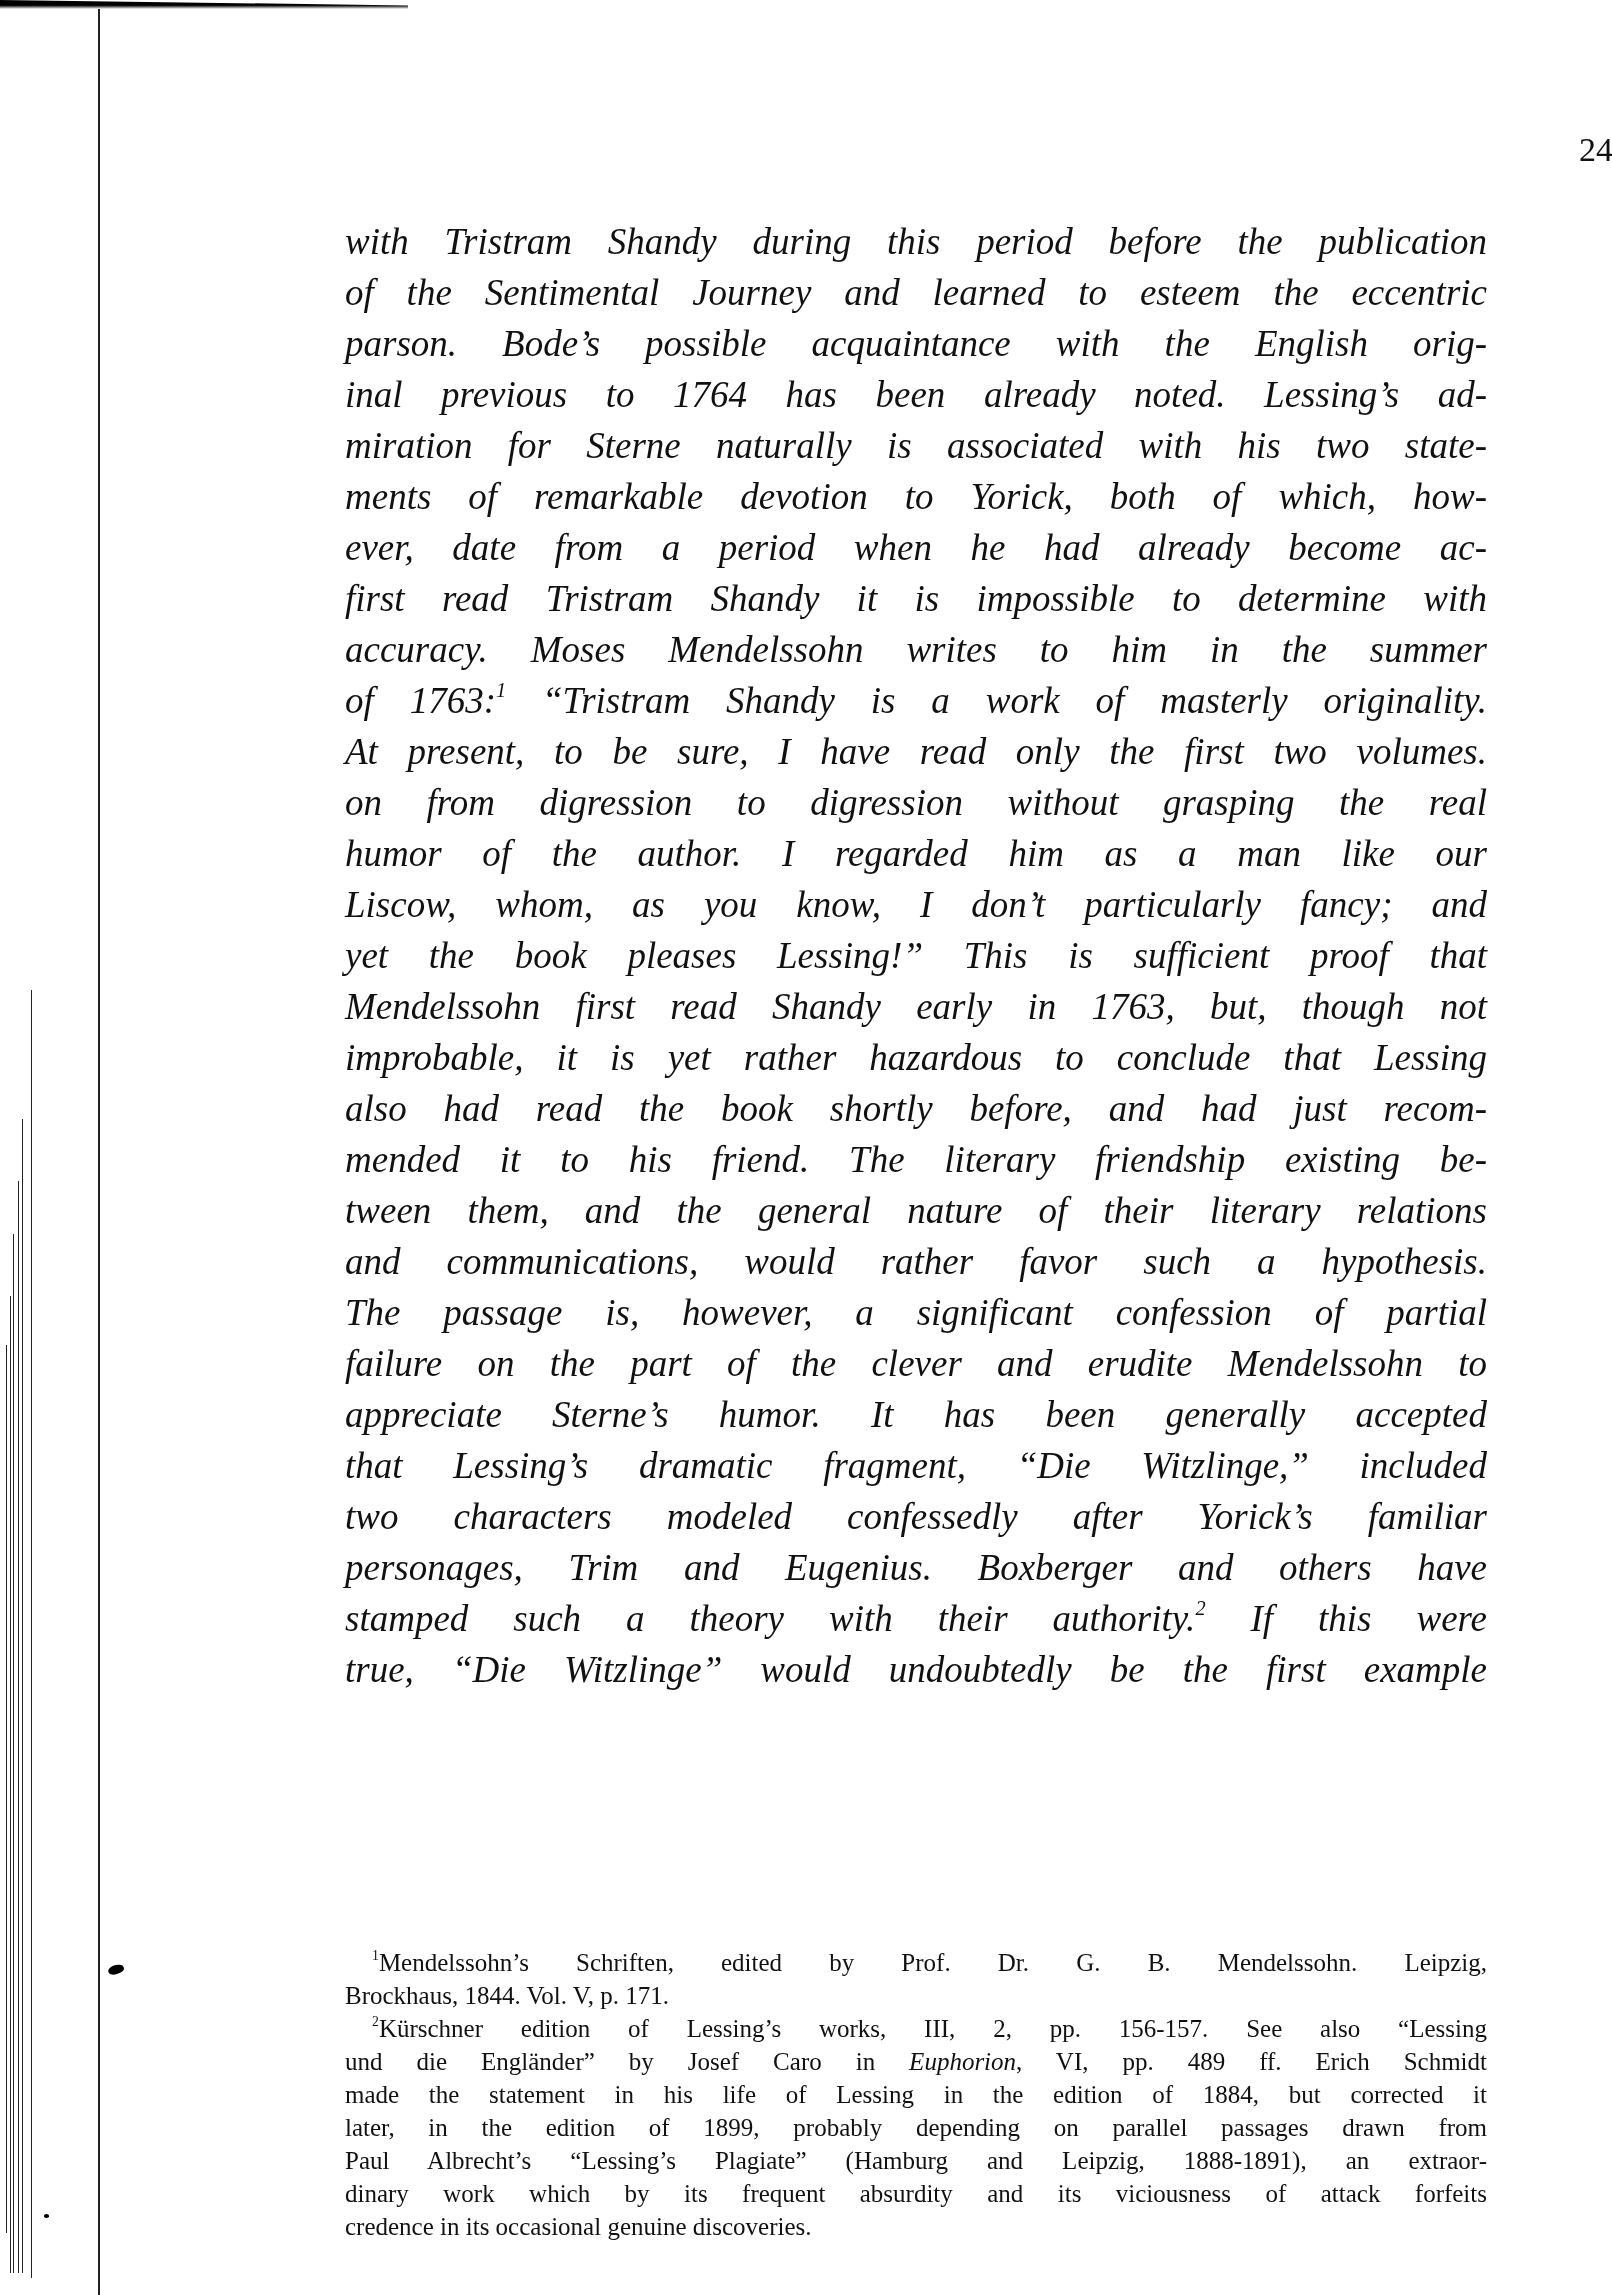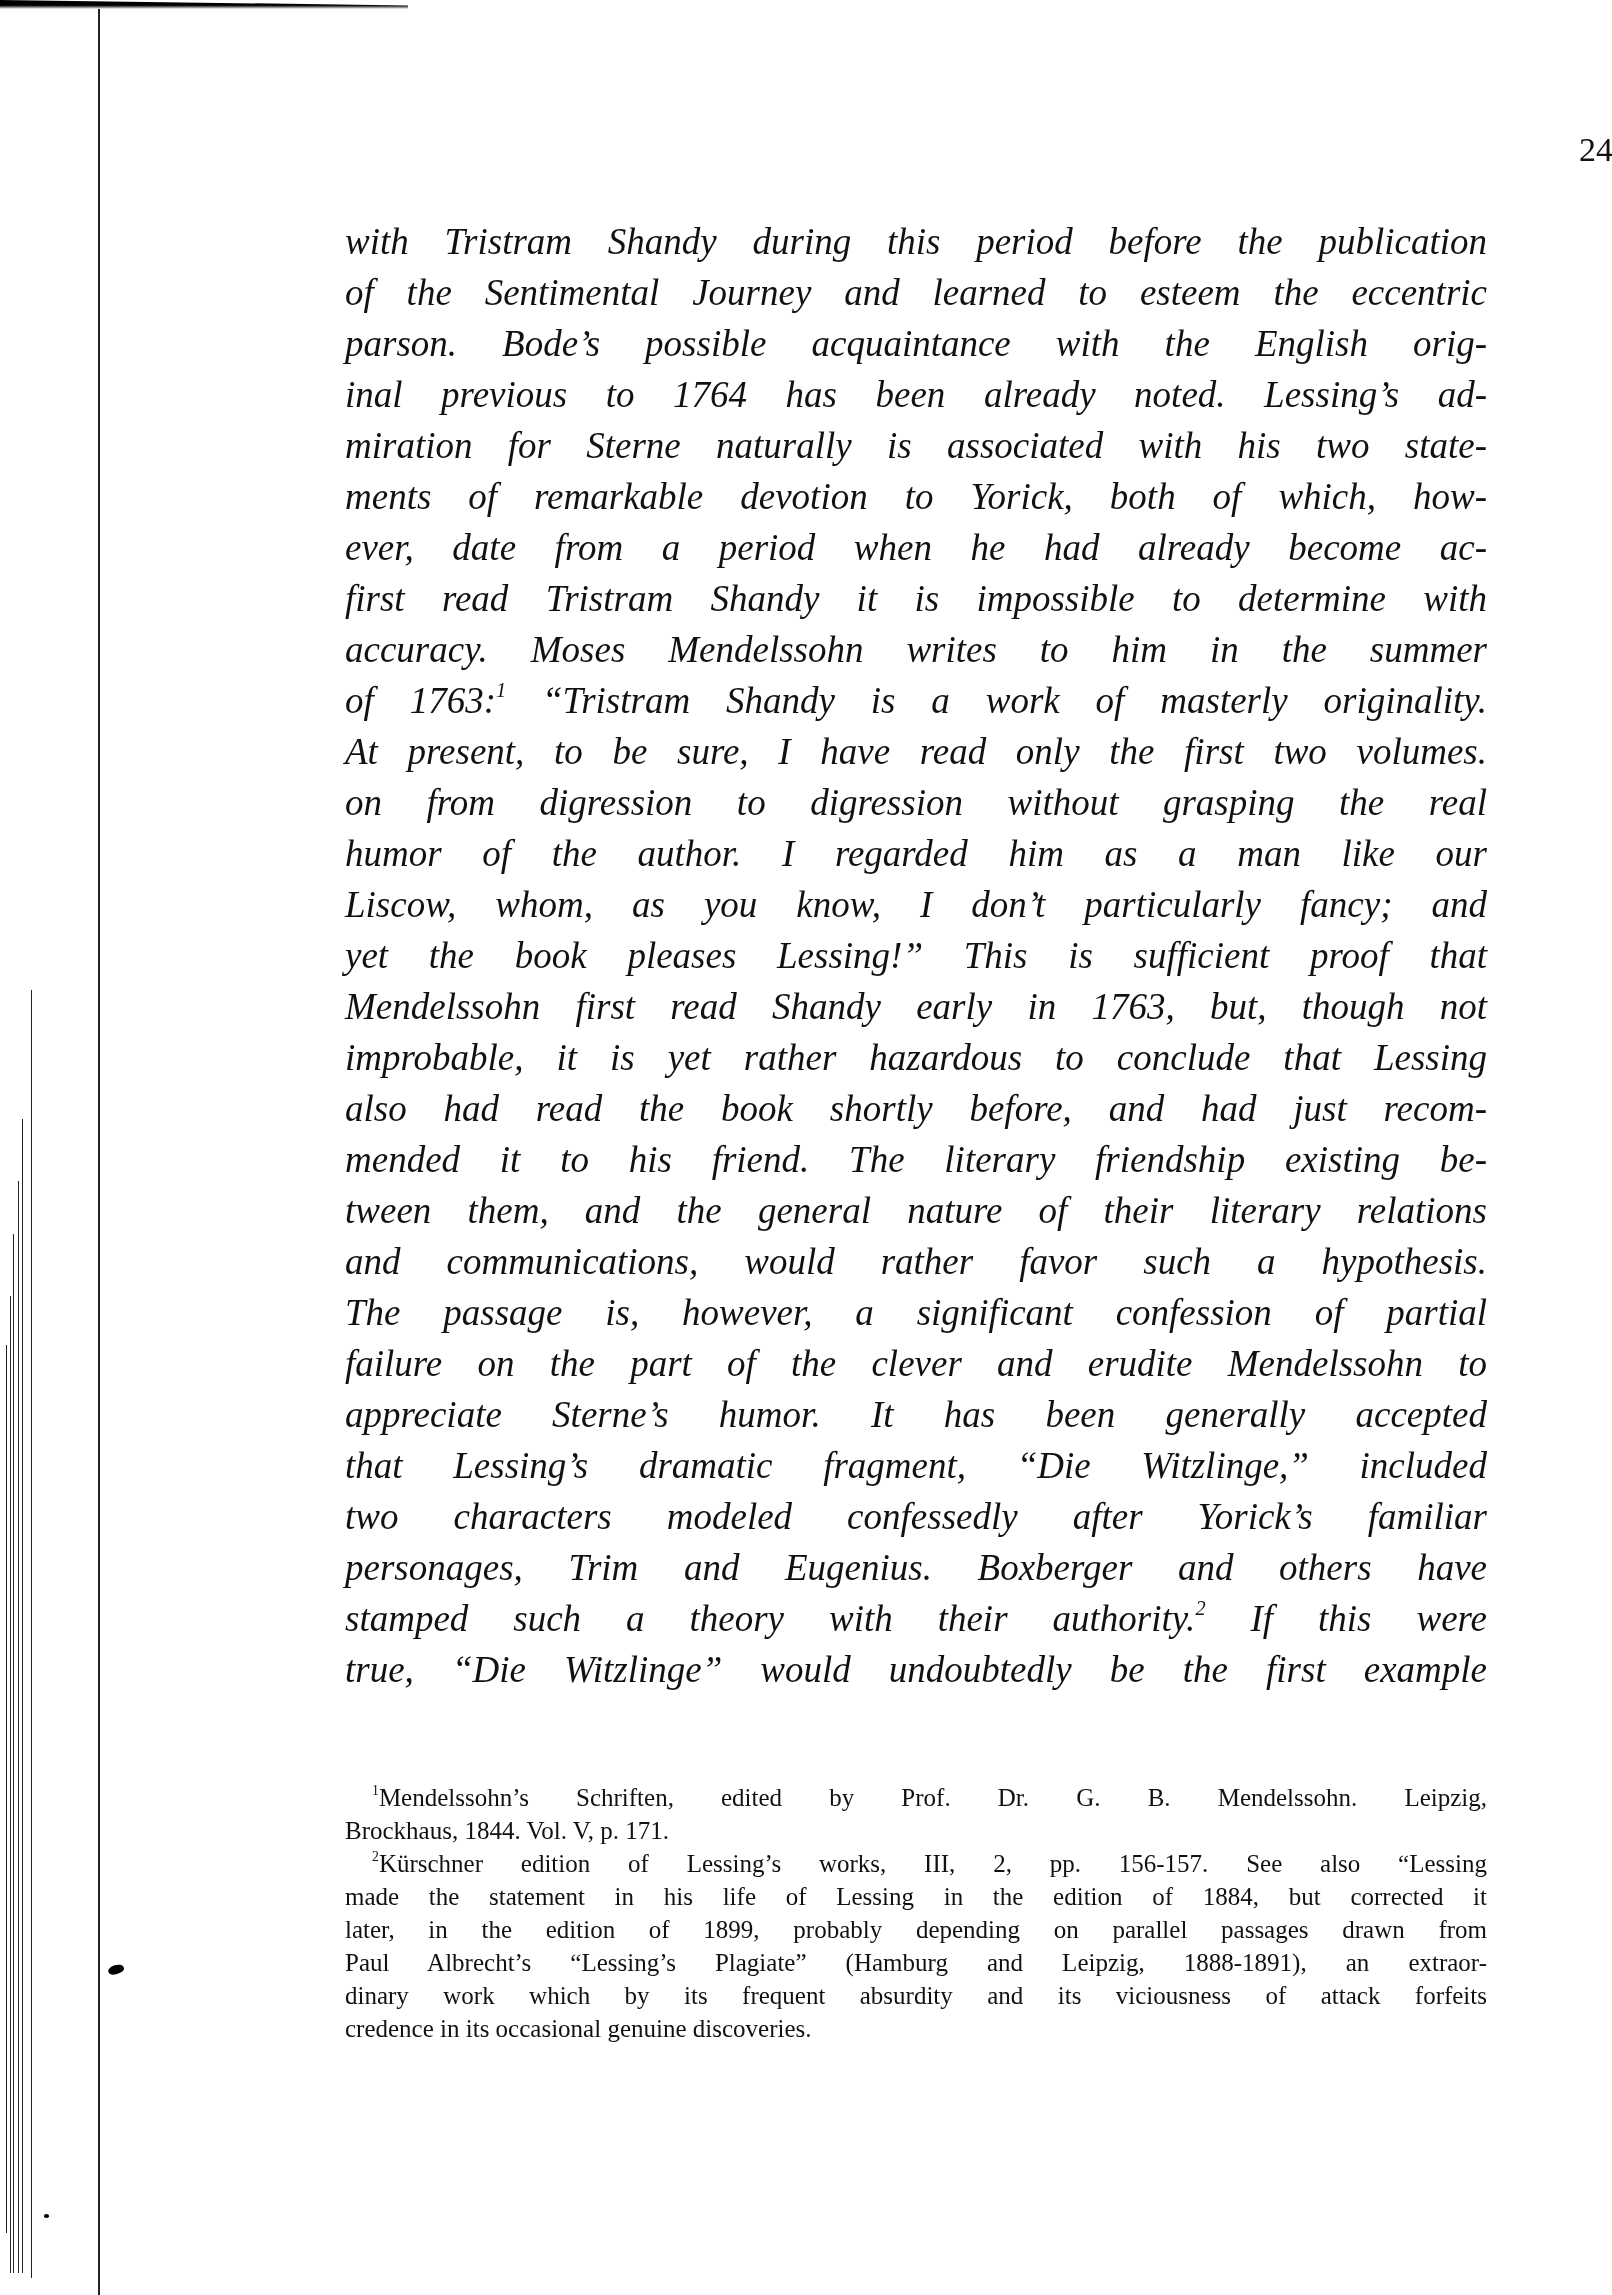--- a/index.html
+++ b/index.html
@@ -10,21 +10,21 @@
               clip-path: polygon(0 0, 100% 60%, 100% 100%, 0 100%); }
   .edge-line { position: absolute; width: 1.8px; background: #222; }
   .page-number { position: absolute; top: 131px; left: 0; width: 100%;
                  box-sizing: border-box;
                  text-align: right; font-size: 34px; }
   .body-text { position: absolute; left: 345px; top: 216px; width: 1142px;
                font-size: 37px; line-height: 51px; font-style: italic; }
   .body-text .line { display: block; text-align: justify; text-align-last: justify;
                      white-space: nowrap; height: 51px; }
   sup { font-size: 0.55em; vertical-align: 0.8em; line-height: 0; }
-  .footnotes { position: absolute; left: 345px; top: 1781px; width: 1142px;
+  .footnotes { position: absolute; left: 345px; top: 1946px; width: 1142px;
                font-size: 25px; line-height: 33px; }
   .footnotes .line { display: block; text-align: justify; text-align-last: justify;
                      white-space: nowrap; height: 33px; }
   .footnotes .line.indent { padding-left: 27px; }
   .footnotes .line.short { text-align-last: left; }
   .blot { position: absolute; left: 108px; top: 1965px; width: 16px; height: 9px;
           background: #000; border-radius: 50% 60% 40% 50%; transform: rotate(-20deg); }
   .dot { position: absolute; left: 44px; top: 2214px; width: 5.3px; height: 3.6px; background: #000; border-radius: 50%; }
 </style>
 </head>
@@ -72,19 +72,20 @@
     <span class="line"><span>two characters modeled confessedly after Yorick’s familiar</span></span>
     <span class="line"><span>personages, Trim and Eugenius.  Boxberger and others have</span></span>
     <span class="line"><span>stamped such a theory with their authority.</span><sup>2</sup><span>  If this were</span></span>
     <span class="line"><span>true, “Die Witzlinge” would undoubtedly be the first example</span></span>
   </div>
 
 <div class="footnotes">
   <span class="line indent"><sup>1</sup><span>Mendelssohn’s Schriften, edited by Prof. Dr. G. B. Mendelssohn.  Leipzig,</span></span>
   <span class="line short">Brockhaus, 1844.  Vol. V, p. 171.</span>
   <span class="line indent"><sup>2</sup><span>Kürschner edition of Lessing’s works, III, 2, pp. 156-157.  See also “Lessing</span></span>
+  <span class="line"><span>und die Engländer” by Josef Caro in </span><i>Euphorion</i><span>, VI, pp. 489 ff.  Erich Schmidt</span></span>
   <span class="line">made the statement in his life of Lessing in the edition of 1884, but corrected it</span>
   <span class="line">later, in the edition of 1899, probably depending on parallel passages drawn from</span>
   <span class="line">Paul Albrecht’s “Lessing’s Plagiate” (Hamburg and Leipzig, 1888-1891), an extraor-</span>
   <span class="line">dinary work which by its frequent absurdity and its viciousness of attack forfeits</span>
   <span class="line short">credence in its occasional genuine discoveries.</span>
 </div>
 
 
 </body></html>

